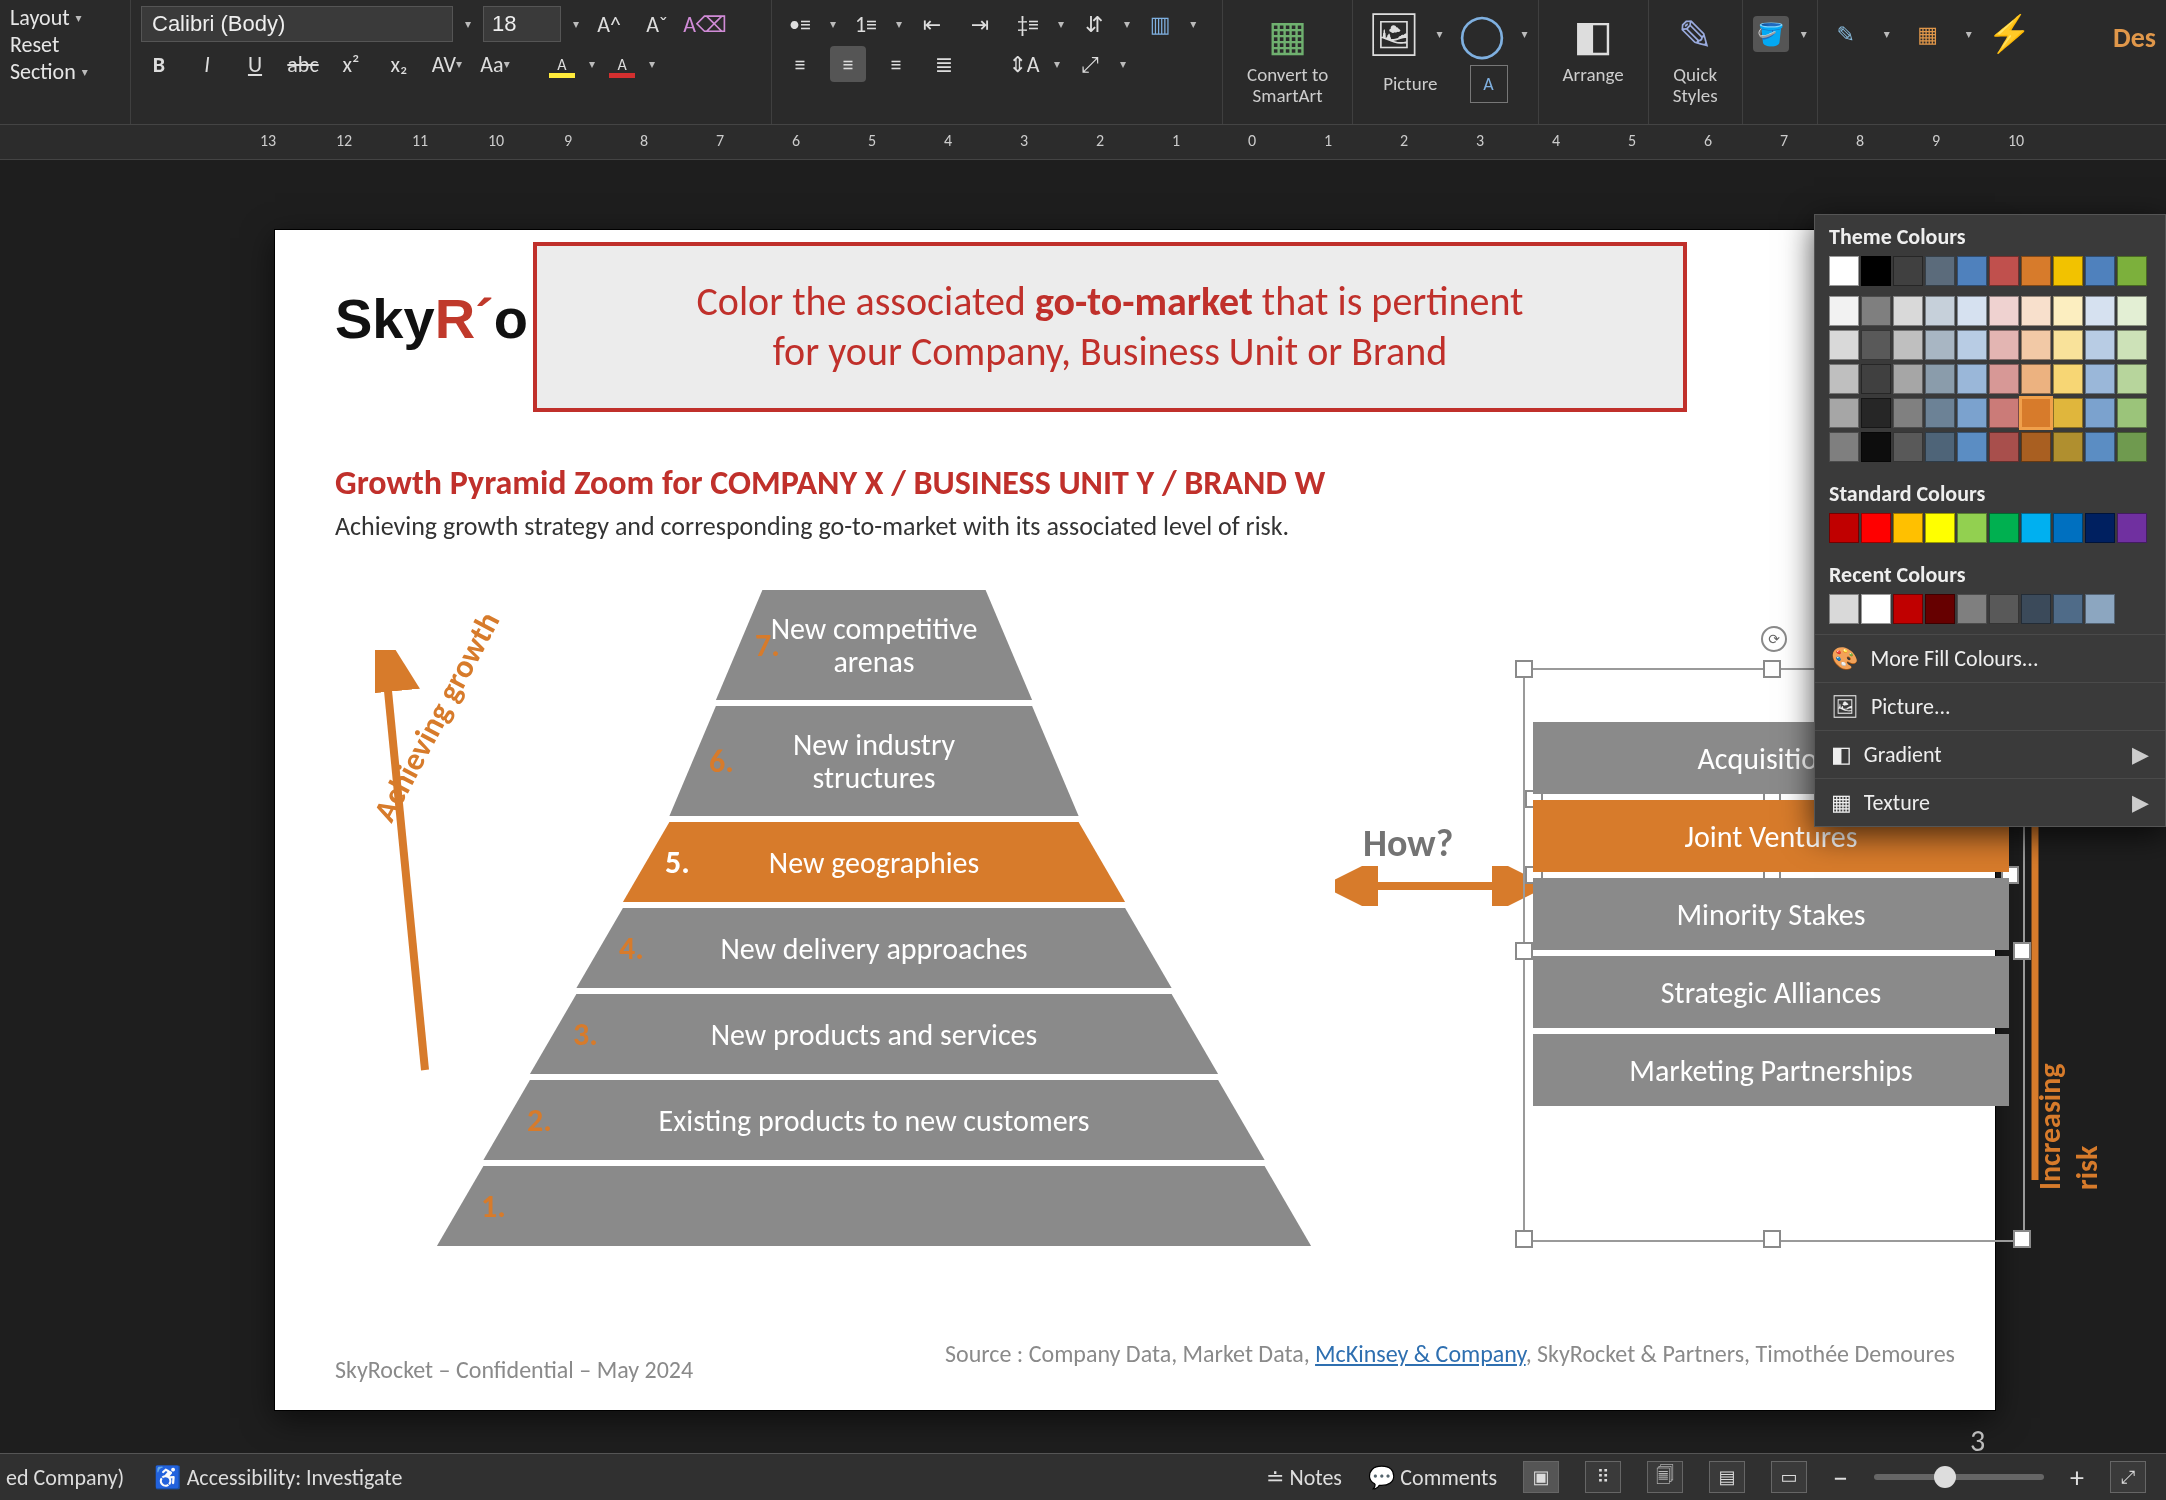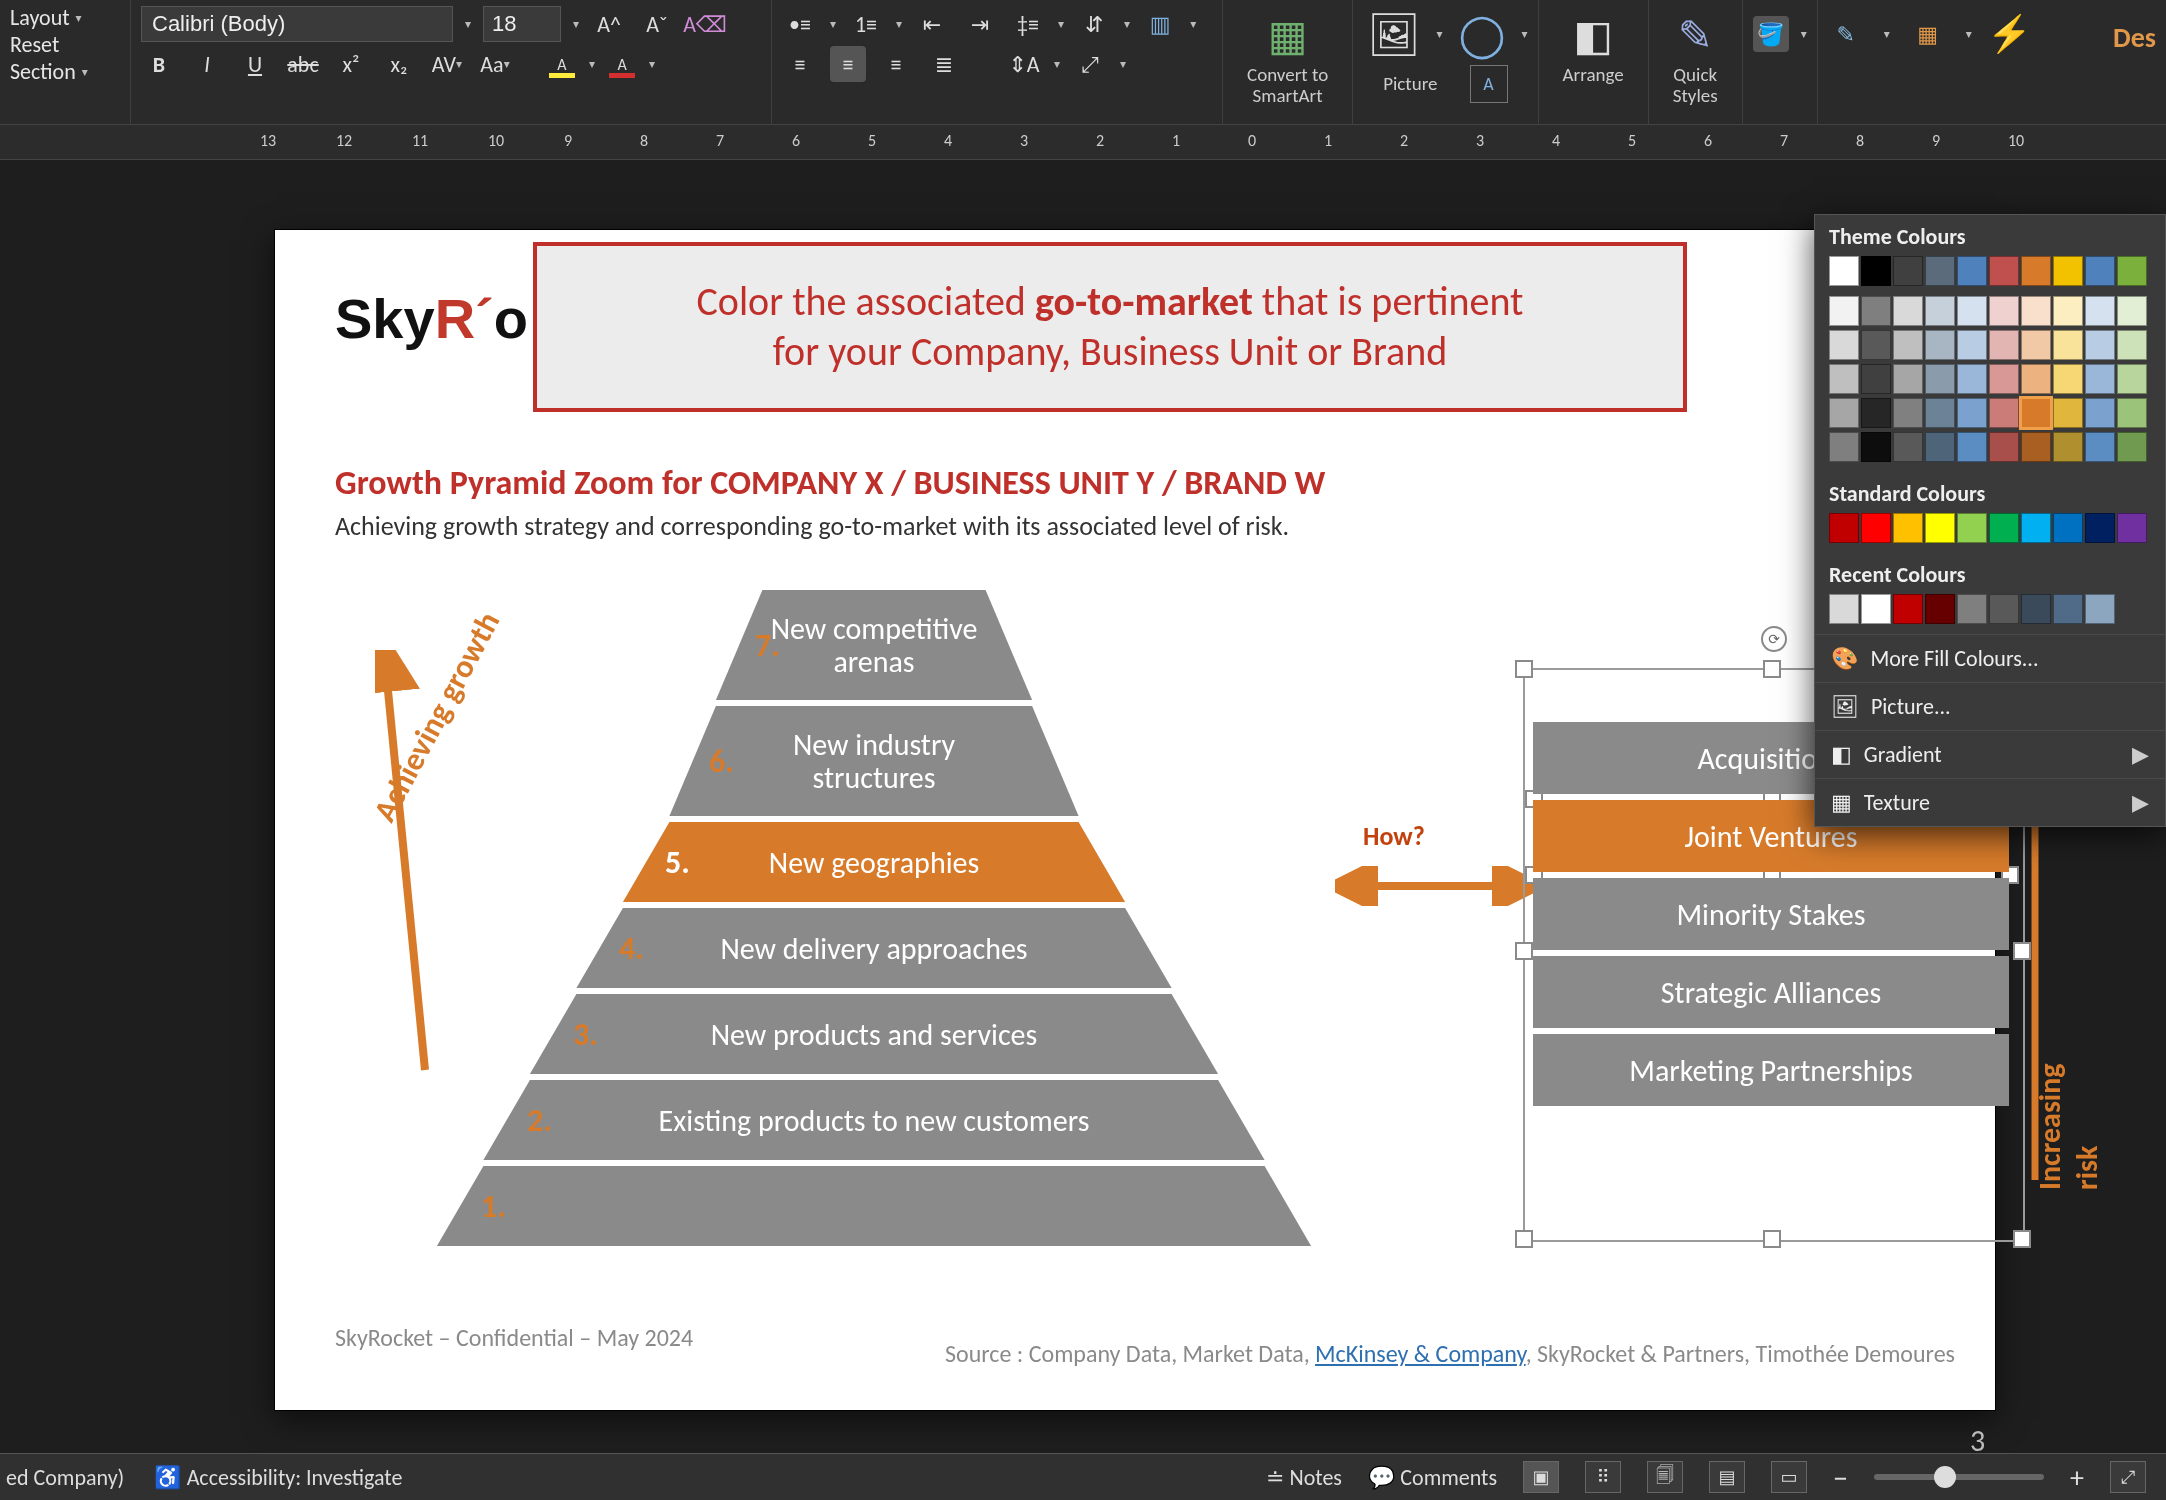--- a/index.html
+++ b/index.html
@@ -47,33 +47,33 @@
   .r5{clip-path:polygon(28% 0,72% 0,77% 100%,23% 100%)}
   .r4{clip-path:polygon(23% 0,77% 0,82% 100%,18% 100%)}
   .r3{clip-path:polygon(18% 0,82% 0,87% 100%,13% 100%)}
   .r2{clip-path:polygon(13% 0,87% 0,92% 100%,8% 100%)}
   .r1{clip-path:polygon(8% 0,92% 0,97% 100%,3% 100%)}
   .row.tall{height:110px}
   .row.tall .txt{line-height:1.1}
   
   .grow-arrow{position:absolute;left:100px;top:420px;width:60px;height:430px}
   .grow-label{position:absolute;left:90px;top:580px;transform:rotate(-62deg);transform-origin:left top;color:#d77b2b;font-size:32px;font-weight:600}
-  .how{position:absolute;left:1088px;top:590px;color:#c2410c;font-size:26px;font-weight:600}
+  .how{position:absolute;left:1088px;top:590px;color:#737373;font-size:38px;font-weight:600}
   .how-arrow{position:absolute;left:1060px;top:636px;width:200px;height:40px}
   .risk-arrow{position:absolute;left:1740px;top:540px;width:40px;height:420px}
   .risk-label{position:absolute;left:1756px;top:960px;transform:rotate(-90deg);transform-origin:left top;color:#d77b2b;font-size:30px;font-weight:600}
   
   .box-group{position:absolute;left:1258px;top:492px;width:476px}
   .gtm{height:72px;margin-bottom:6px;background:#8a8a8a;color:#fff;display:flex;align-items:center;justify-content:center;font-size:30px}
   .gtm.orange{background:#d77b2b}
   .sel-frame{position:absolute;left:1248px;top:438px;width:498px;height:570px;border:2px solid #9a9a9a}
   .sel-handle{position:absolute;width:14px;height:14px;background:#fff;border:2px solid #8a8a8a}
   .sel-rot{position:absolute;width:22px;height:22px;border:2px solid #8a8a8a;border-radius:50%;background:#fff;display:flex;align-items:center;justify-content:center;font-size:14px;color:#666}
   
-  .foot-l{position:absolute;left:60px;bottom:58px;color:#8a8a8a;font-size:24px}
+  .foot-l{position:absolute;left:60px;bottom:26px;color:#8a8a8a;font-size:24px}
   .foot-r{position:absolute;right:40px;bottom:42px;color:#8a8a8a;font-size:24px}
   .foot-r a{color:#2e6fb0;text-decoration:underline}
   
   .fill-dd{position:absolute;right:0;top:54px;width:350px;background:#3a3a3a;border:1px solid #555;box-shadow:0 8px 30px rgba(0,0,0,.7);z-index:50;font-size:22px;color:#eee}
   .fill-dd .nofill{margin:12px;border:2px solid #aaa;height:38px;display:flex;align-items:center;justify-content:center;background:#2f2f2f}
   .fill-dd h4{margin:8px 14px 6px;font-size:22px;font-weight:600;color:#eee}
   .swatch-grid{display:grid;grid-template-columns:repeat(10,28px);gap:4px;padding:0 14px 10px}
   .sw{width:28px;height:28px;border:1px solid rgba(0,0,0,.4)}
   .sw.sel{outline:3px solid #f0a04b;outline-offset:-1px}
   .dd-item{display:flex;align-items:center;gap:12px;padding:10px 16px;border-top:1px solid #4a4a4a}

